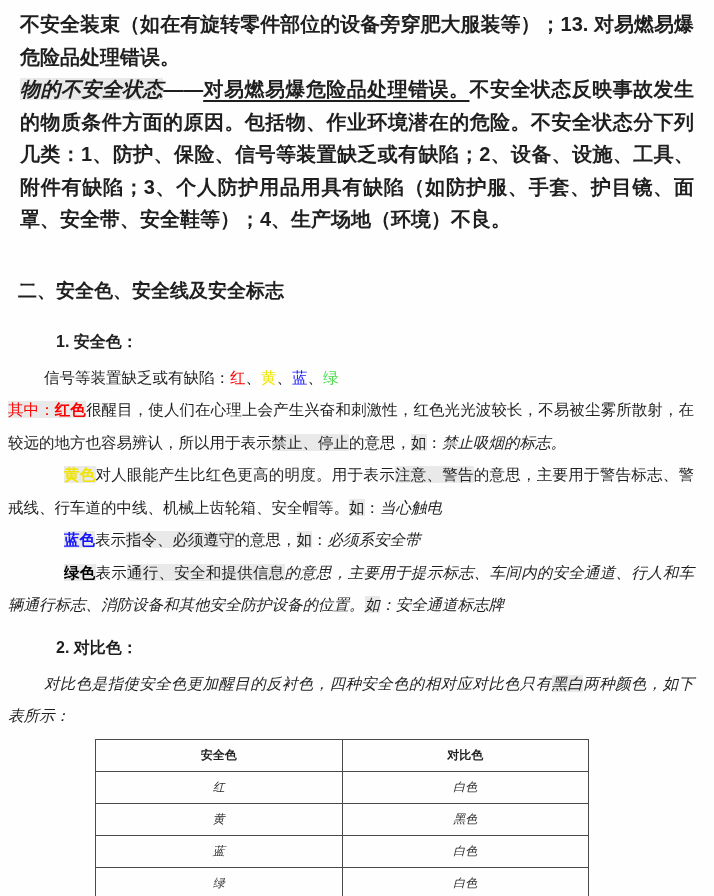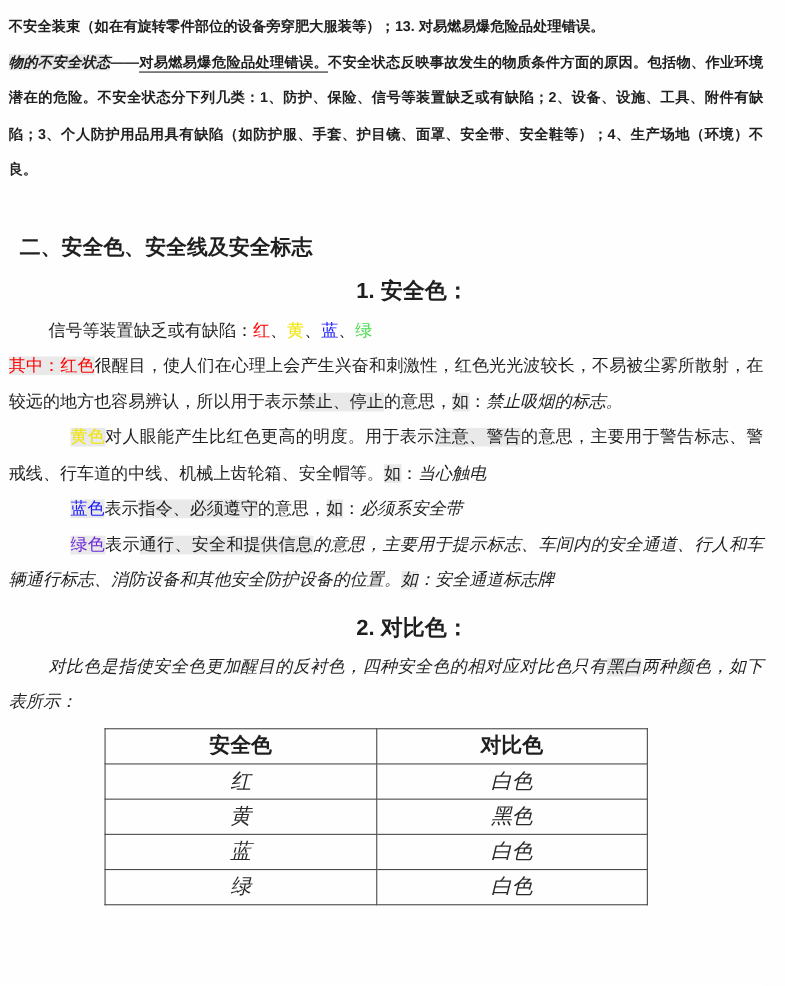--- a/index.html
+++ b/index.html
@@ -10,62 +10,62 @@
     font-family:"Liberation Serif","DejaVu Serif",serif;
     color:#1f1f1f;
     overflow:hidden;
     box-sizing:border-box;
     padding:8px 20px 0 8px;
   }
   p{margin:0;font-size:15.5px;line-height:32.5px;text-align:justify;}
   .boldpara{
     font-family:"Liberation Sans","DejaVu Sans",sans-serif;
     font-weight:bold;
-    font-size:13px;
+    font-size:20px;
+    margin-left:12px;
   }
   .hl{background:#e9e9e9;}
   .red{color:#fe0000;}
   .yellow{color:#f0e400;}
   .blue{color:#1414ff;}
-  .green{color:#6d28d9;}
+  .green{color:#000000;}
   .green-bright{color:#4adb4a;}
-  .bold{font-weight:normal;}
+  .bold{font-weight:bold;}
   .underline{text-decoration:underline;text-underline-offset:4px;}
   .kai{font-style:italic;}
   .term{font-style:italic;}
   .section-heading{
     font-family:Liberation Sans, sans-serif;
     font-weight:bold;
     font-size:19px;
     line-height:26px;
-    margin:42px 0 14px 10px;
+    margin:42px 0 26px 10px;
   }
   .sub-heading{
     font-family:"Liberation Sans","DejaVu Sans",sans-serif;
     font-weight:bold;
-    font-size:20px;
+    font-size:16px;
     line-height:24px;
     margin:10px 0 8px 48px;
-    text-align:center;
   }
   .sub-heading2{margin-top:14px;}
   .ind{text-indent:36px;}
   .tab{text-indent:56px;}
   table.contrast{
     margin:6px 0 0 87px;
     width:494px;
     border-collapse:collapse;
     table-layout:fixed;
   }
   table.contrast th, table.contrast td{
     border:1px solid #4a4a4a;
     height:31px;
     text-align:center;
     vertical-align:middle;
-    font-size:19px;
+    font-size:12px;
     padding:0;
   }
   table.contrast th{
     font-family:"Liberation Sans","DejaVu Sans",sans-serif;
     font-weight:bold;
   }
   table.contrast td{
     font-style:italic;
     color:#2a2a2a;
   }

